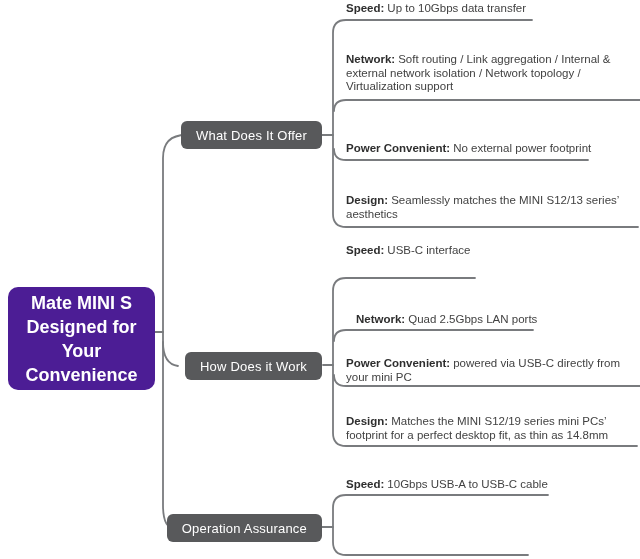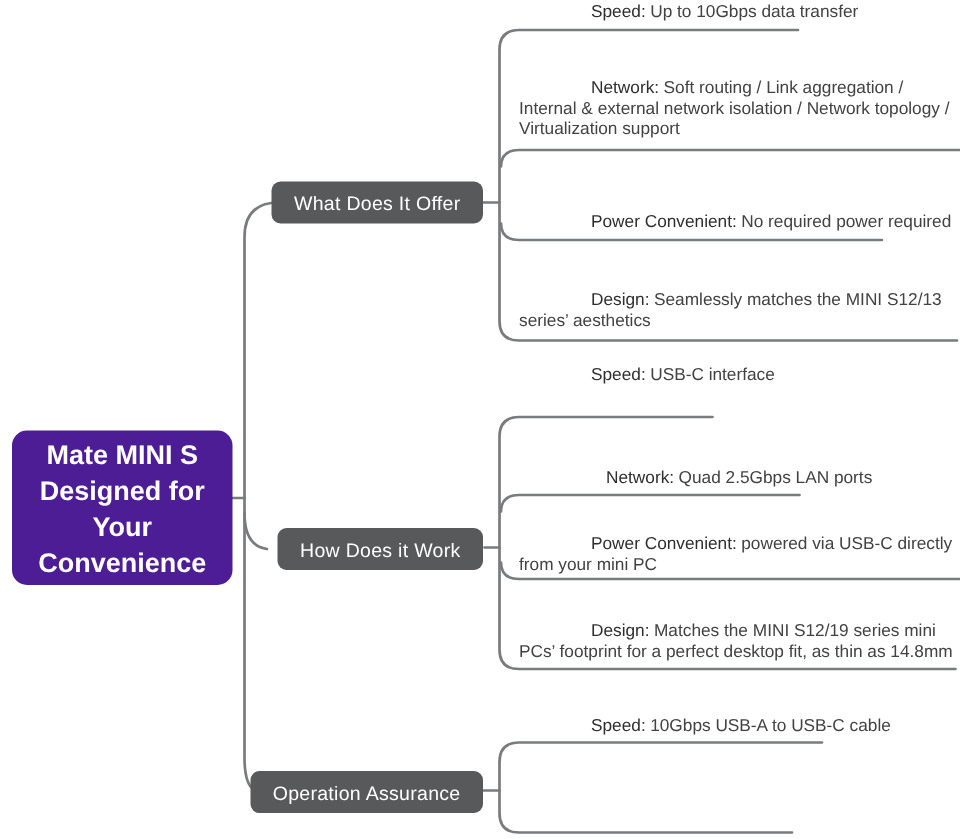--- a/index.html
+++ b/index.html
@@ -28,21 +28,21 @@
   .branch-node .branch-label{
     color:#ffffff;font-size:13px;line-height:13px;letter-spacing:.2px;
   }
   #branch-1{top:121px;}
   #branch-2{top:352px;}
   #branch-3{top:514px;}
   .leaf{
     position:absolute;left:346px;
     font-size:11.5px;line-height:13.5px;color:#424242;
   }
-  .leaf .leaf-label{font-weight:normal;color:#2e2e2e;margin-left:48px;}
+  .leaf .leaf-label{font-weight:bold;color:#2e2e2e;}
   .leaf .leaf-body{margin-left:3px;}
   .nowrap{white-space:nowrap;}
 </style>
 </head>
 <body>
 
 <div id="canvas">
 
   <svg id="connectors" viewBox="0 0 640 559" xmlns="http://www.w3.org/2000/svg">
     <g fill="none" stroke="#797b7e" stroke-width="1.8" stroke-linecap="round">
@@ -80,21 +80,21 @@
     <span class="branch-label">Operation Assurance</span>
   </div>
 
   <div class="leaf nowrap" style="top:2px;">
     <span class="leaf-label">Speed:</span><span class="leaf-body">Up to 10Gbps data transfer</span>
   </div>
   <div class="leaf" style="top:53px;width:296px;">
     <span class="leaf-label">Network:</span><span class="leaf-body">Soft routing / Link aggregation / Internal &amp; external network isolation / Network topology / Virtualization support</span>
   </div>
   <div class="leaf nowrap" style="top:142px;">
-    <span class="leaf-label">Power Convenient:</span><span class="leaf-body">No required power required</span>
+    <span class="leaf-label">Power Convenient:</span><span class="leaf-body">No external power footprint</span>
   </div>
   <div class="leaf" style="top:194px;width:300px;">
     <span class="leaf-label">Design:</span><span class="leaf-body">Seamlessly matches the MINI S12/13 series’ aesthetics</span>
   </div>
 
   <div class="leaf nowrap" style="top:244px;">
     <span class="leaf-label">Speed:</span><span class="leaf-body">USB-C interface</span>
   </div>
   <div class="leaf nowrap" style="top:313px;padding-left:10px;">
     <span class="leaf-label">Network:</span><span class="leaf-body">Quad 2.5Gbps LAN ports</span>

